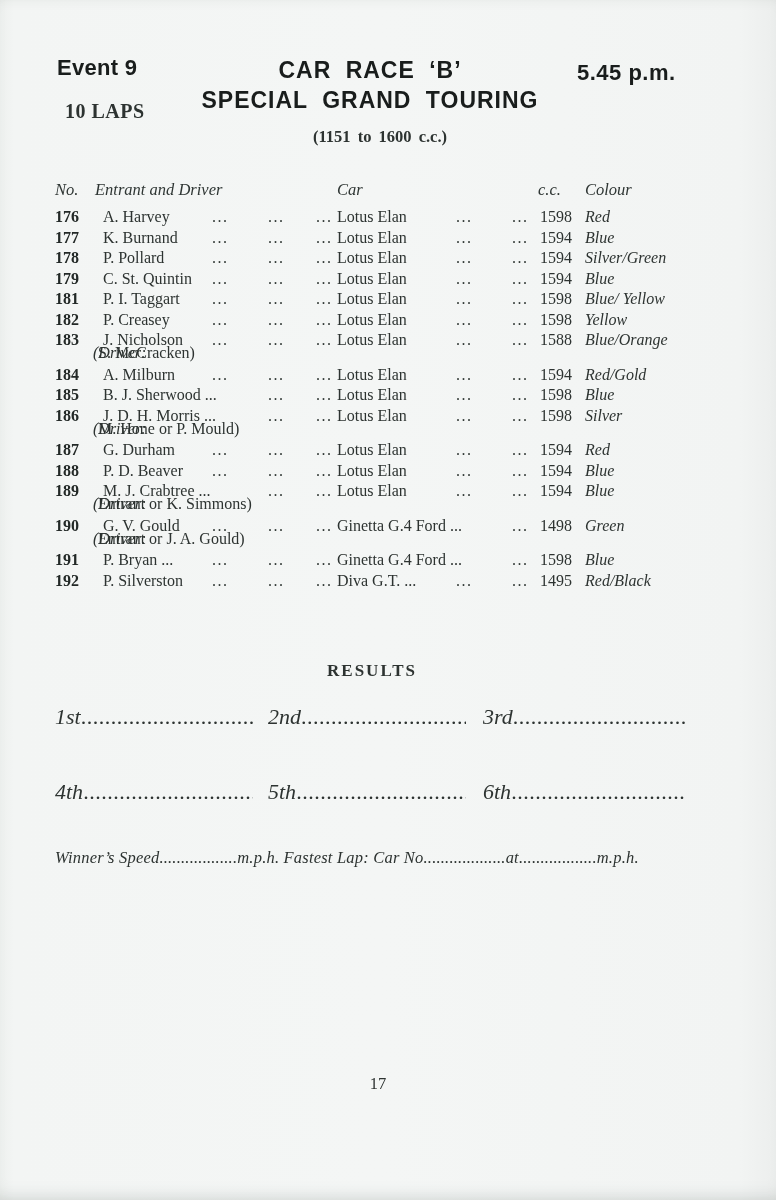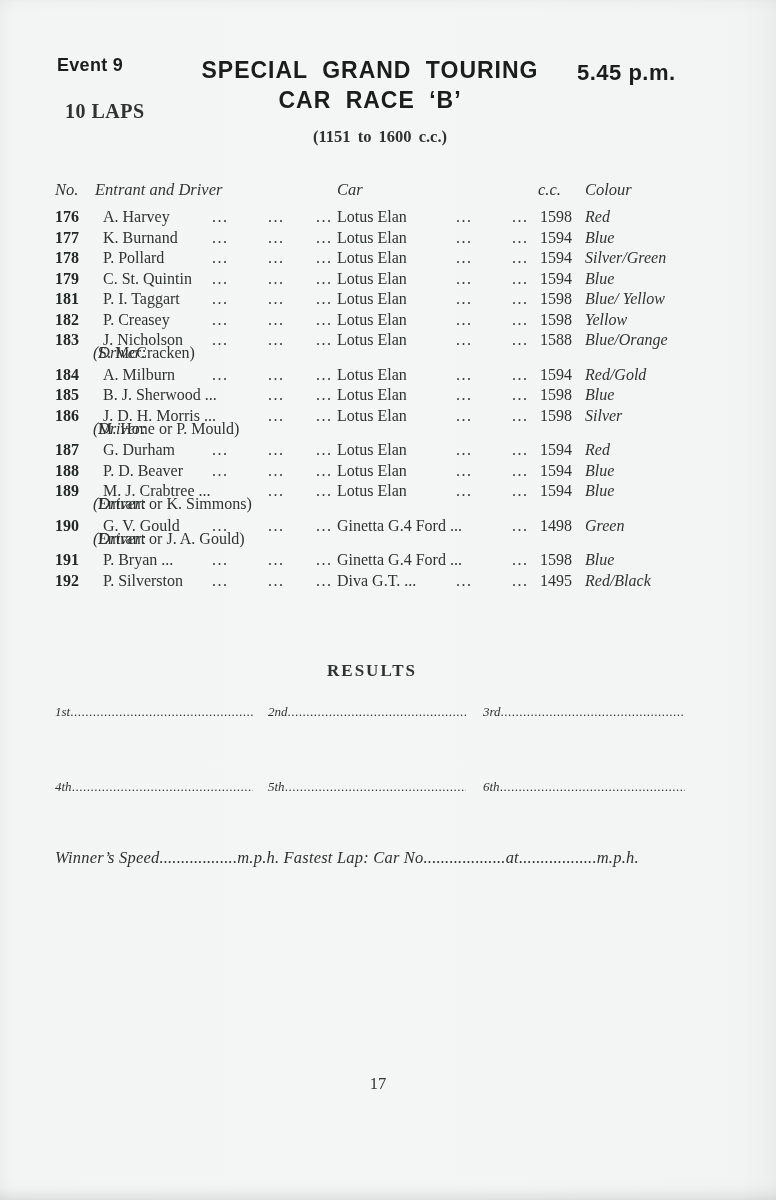--- a/index.html
+++ b/index.html
@@ -16,21 +16,21 @@
   }
   .page::after{
     content:"";position:absolute;inset:0;pointer-events:none;
     box-shadow:inset 0 -14px 18px -14px rgba(90,100,92,.28),
                inset 0 10px 14px -12px rgba(90,100,92,.12);
   }
   .sans{font-family:"Liberation Sans", sans-serif;font-weight:700;color:#191d1c;}
   .ital{font-style:italic;}
 
   
-  .event-label{position:absolute;left:57px;top:55px;font-size:18px;letter-spacing:.3px;}
+  .event-label{position:absolute;left:57px;top:55px;font-size:22px;letter-spacing:.3px;}
   .title-block{position:absolute;left:0;right:36px;top:55px;text-align:center;line-height:30px;font-size:23px;letter-spacing:1px;word-spacing:7px;}
   .start-time{position:absolute;left:577px;top:60px;font-size:22px;letter-spacing:.5px;}
   .laps{position:absolute;left:65px;top:100px;font-size:20px;font-weight:700;letter-spacing:.5px;}
   .capacity{position:absolute;left:0;right:16px;top:127px;text-align:center;font-size:16.5px;font-weight:600;word-spacing:3px;}
 
   
   .thead{position:absolute;top:180px;left:0;right:8px;height:21px;font-size:16.5px;font-style:italic;color:#2f3634;}
   .thead span{position:absolute;white-space:nowrap;}
   .h-no{left:55px;} .h-entrant{left:95px;} .h-car{left:337px;} .h-cc{left:538px;} .h-colour{left:585px;}
 
@@ -47,39 +47,39 @@
   .c-d4{left:456px;} .c-d5{left:512px;}
   .c-cc{left:540px;}
   .c-colour{left:585px;font-style:italic;}
   .dots{letter-spacing:1.5px;color:#343b38;}
   .drv{left:93px;font-family:Liberation Serif, serif;}
   .drv .drv-name{position:static;margin-left:5px;}
   .drv .drv-close{position:static;}
 
   
   .results-heading{position:absolute;left:0;right:32px;top:661px;text-align:center;font-size:17px;font-weight:700;letter-spacing:2px;}
-  .res-row{position:absolute;left:0;right:0;height:22px;font-size:13px;}
+  .res-row{position:absolute;left:0;right:0;height:22px;font-size:22px;}
   .res-row-1{top:704px;} .res-row-2{top:779px;}
   .res-slot{position:absolute;display:inline-flex;overflow:hidden;white-space:nowrap;width:198px;}
   .slot-a{left:55px;} .slot-b{left:268px;} .slot-c{left:483px;width:202px;}
   .res-label{font-style:italic;flex:0 0 auto;}
   .res-dots{flex:1 1 auto;overflow:hidden;letter-spacing:.5px;}
   .winner-line{position:absolute;left:55px;top:848px;font-size:16.5px;font-style:italic;white-space:nowrap;letter-spacing:.2px;}
 
   .page-number{position:absolute;left:0;right:20px;top:1074px;text-align:center;font-size:16.5px;}
 </style>
 </head>
 <body>
 
 <div class="page">
 
   <div class="event-label sans">Event 9</div>
   <div class="title-block sans">
+    <div>CAR RACE ‘B’</div>
     <div>SPECIAL GRAND TOURING</div>
-    <div>CAR RACE ‘B’</div>
   </div>
   <div class="start-time sans">5.45 p.m.</div>
   <div class="laps">10 LAPS</div>
   <div class="capacity">(1151 to 1600 c.c.)</div>
 
   <div class="thead">
     <span class="h-no">No.</span>
     <span class="h-entrant">Entrant and Driver</span>
     <span class="h-car">Car</span>
     <span class="h-cc">c.c.</span>

